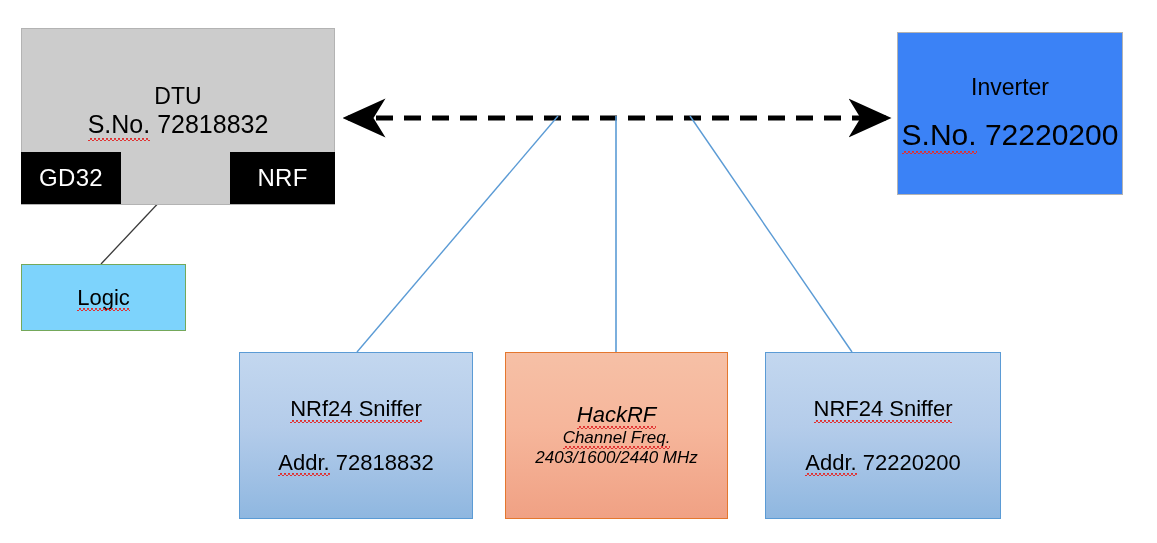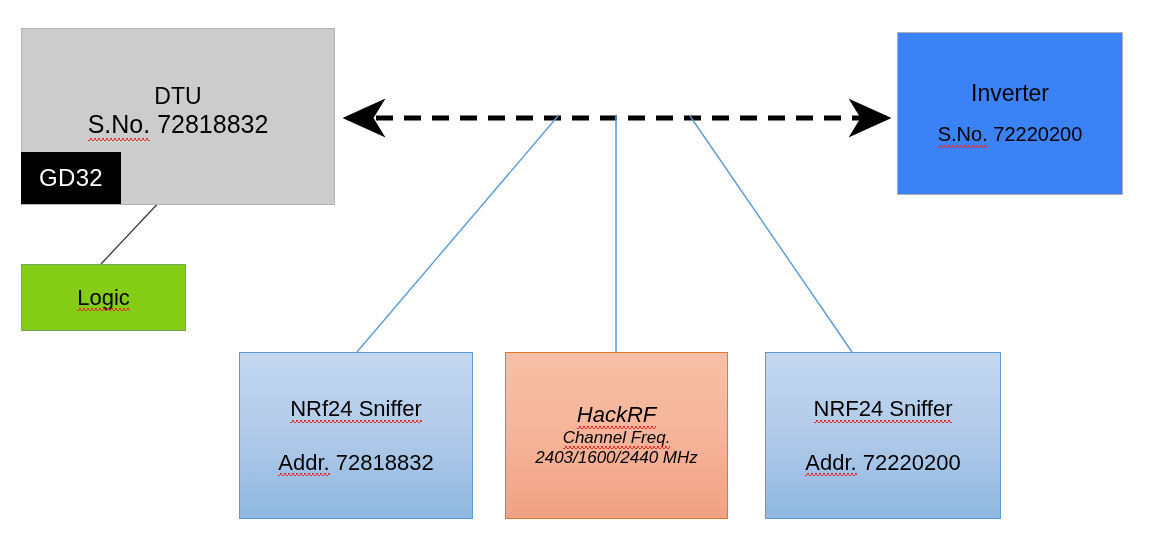--- a/index.html
+++ b/index.html
@@ -46,42 +46,42 @@
   
   #inverter-box {
     left: 897px;
     top: 32px;
     width: 226px;
     height: 163px;
     background: #3b82f6;
     border: 1px solid #b3b3b3;
   }
   #inverter-box .title { font-size: 23px; }
-  #inverter-box .sub   { font-size: 20px; margin-top: 16px; }
+  #inverter-box .sub   { font-size: 30px; margin-top: 16px; }
   
   .chip {
     position: absolute;
     box-sizing: border-box;
     background: #000000;
     color: #ffffff;
     display: flex;
     align-items: center;
     justify-content: center;
     font-size: 24px;
     letter-spacing: 0.3px;
   }
   #gd32-chip { left: 21px;  top: 152px; width: 100px; height: 52px; text-align: center; }
   #nrf-chip  { left: 230px; top: 152px; width: 105px; height: 52px; }
   
   #logic-box {
     left: 21px;
     top: 264px;
     width: 165px;
     height: 67px;
-    background: #84cc16;
+    background: #7dd3fc;
     border: 1px solid #74a85a;
     font-size: 22px;
   }
   
   .sniffer {
     background: linear-gradient(180deg, #c3d7ef 0%, #b4ccea 45%, #8fb7e0 100%);
     border: 1px solid #5b9bd5;
     gap: 28px;
   }
   #sniffer-left  { left: 239px; top: 352px; width: 234px; height: 167px; }
@@ -163,20 +163,23 @@
   </svg>
 
   <div class="node" id="dtu-box">
     <div class="title">DTU</div>
     <div class="sub"><span class="sp">S.No.</span><span>&nbsp;</span><span>72818832</span></div>
   </div>
 
   <div class="chip" id="gd32-chip">
     <span>GD32</span>
   </div>
+  <div class="chip" id="nrf-chip">
+    <span>NRF</span>
+  </div>
 
   <div class="node" id="logic-box">
     <span class="sp">Logic</span>
   </div>
 
   <div class="node" id="inverter-box">
     <div class="title">Inverter</div>
     <div class="sub"><span class="sp">S.No.</span><span>&nbsp;</span><span>72220200</span></div>
   </div>
 

